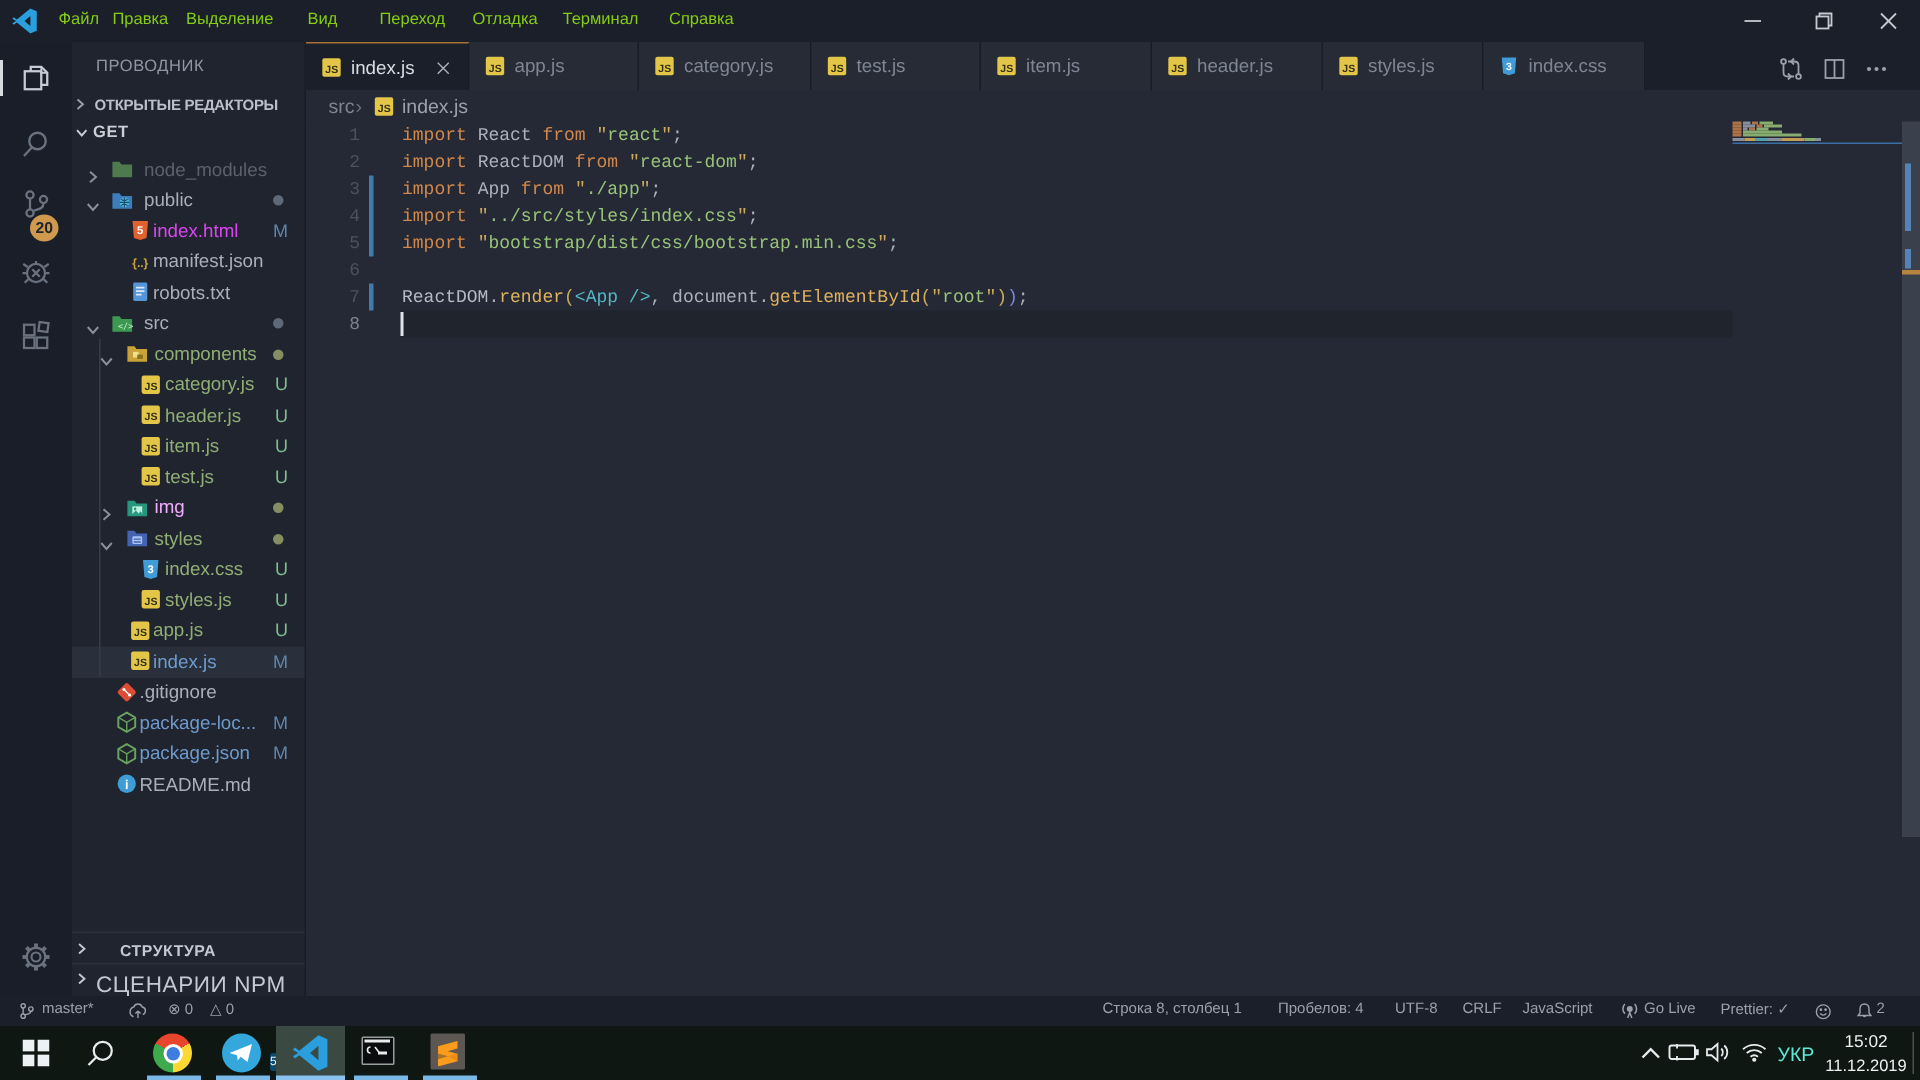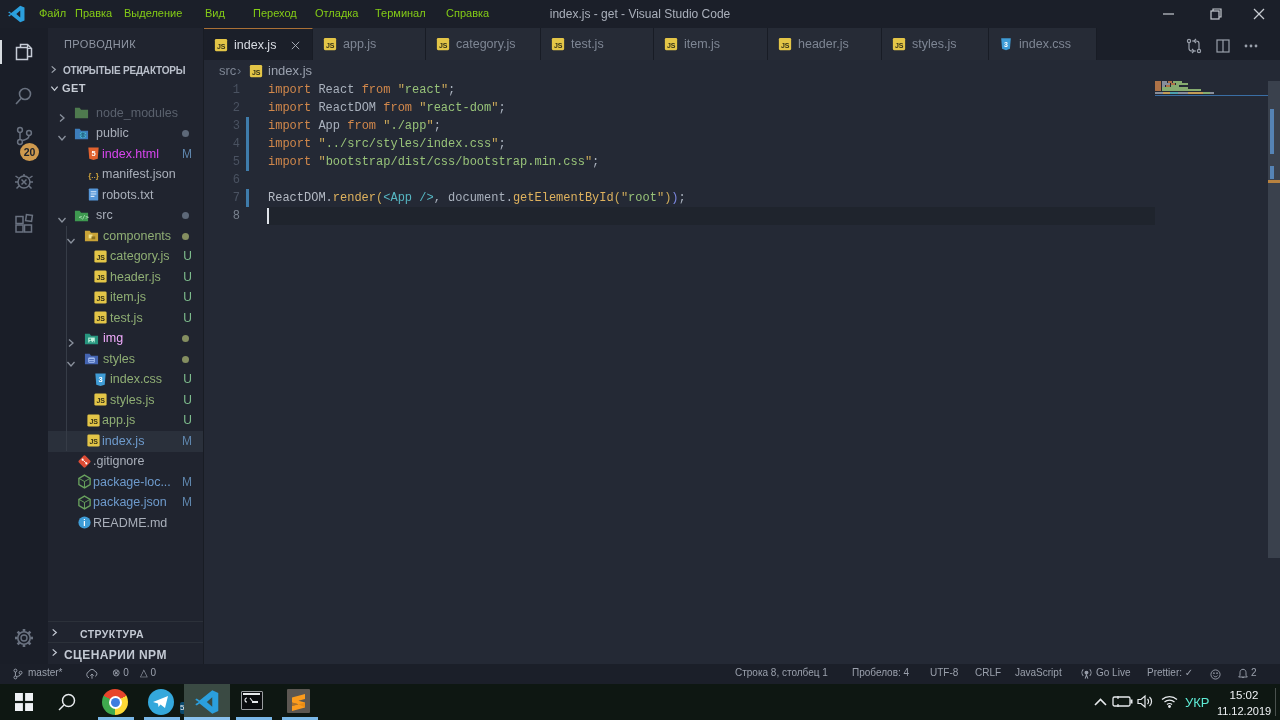--- a/index.html
+++ b/index.html
@@ -61,21 +61,20 @@
     <path fill="#1b1f29" d="M72 30 L49 50 L72 70 Z"></path>
   </svg>
   <div class="menu" style="left:39px">Файл</div>
   <div class="menu" style="left:75px">Правка</div>
   <div class="menu" style="left:124px">Выделение</div>
   <div class="menu" style="left:205px">Вид</div>
   <div class="menu" style="left:253px">Переход</div>
   <div class="menu" style="left:315px">Отладка</div>
   <div class="menu" style="left:375px">Терминал</div>
   <div class="menu" style="left:446px">Справка</div>
-  <div id="wintitle">index.js - get - Visual Studio Code</div>
 
   <svg class="abs" style="left:1160px;top:0" width="120" height="28" viewBox="0 0 120 28">
     <g stroke="#c6cad0" stroke-width="1.2" fill="none">
       <line x1="3" y1="14" x2="14" y2="14"></line>
       <rect x="51" y="11" width="8" height="8"></rect>
       <path d="M53 11 v-2 h8 v8 h-2"></path>
       <line x1="94" y1="9" x2="104" y2="19"></line>
       <line x1="104" y1="9" x2="94" y2="19"></line>
     </g>
   </svg>
@@ -359,21 +358,21 @@
 
   <div class="abs" style="left:48px;top:621px;width:156px;height:1px;background:#2c313a"></div>
   <svg class="abs" style="left:50px;top:628px" width="9" height="9" viewBox="0 0 10 10">
       <path d="M3 1.5 L7 5 L3 8.5" fill="none" stroke="#c3c9d3" stroke-width="1.4"></path>
     </svg>
   <div class="abs sbhead" style="left:80px;top:628px;color:#c3c9d3;font-weight:bold;font-size:10.5px">СТРУКТУРА</div>
   <div class="abs" style="left:48px;top:642px;width:156px;height:1px;background:#2c313a"></div>
   <svg class="abs" style="left:50px;top:648px" width="9" height="9" viewBox="0 0 10 10">
       <path d="M3 1.5 L7 5 L3 8.5" fill="none" stroke="#c3c9d3" stroke-width="1.4"></path>
     </svg>
-  <div class="abs sbhead" style="left:64px;top:648px;color:#c3c9d3;font-weight:bold;font-size:12px">СЦЕНАРИИ NPM</div>
+  <div class="abs sbhead" style="left:64px;top:648px;color:#c3c9d3;font-weight:normal;font-size:15px">СЦЕНАРИИ NPM</div>
 
   <div class="abs" style="left:203px;top:28px;width:1px;height:636px;background:#181c24"></div>
 
   <div class="abs" id="tabstrip"></div>
   <div id="tabs">
       <div class="tab" id="tab-active" style="left:204px;width:109px">
         <svg class="ticon" viewBox="0 0 16 16">
           <rect x="1" y="1" width="14" height="14" rx="1.5" fill="#e3c547"></rect>
           <text x="8.2" y="12.2" font-size="8" fill="#333118" text-anchor="middle" font-weight="bold">JS</text>
         </svg>

